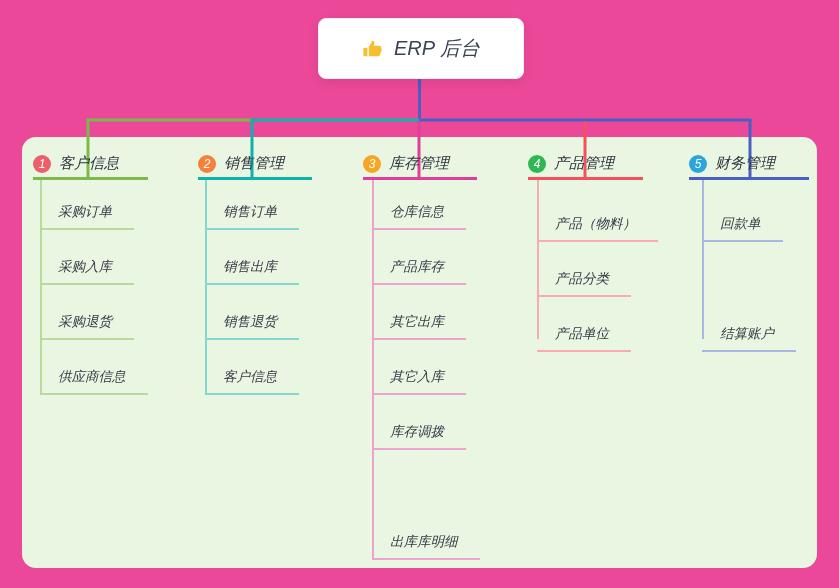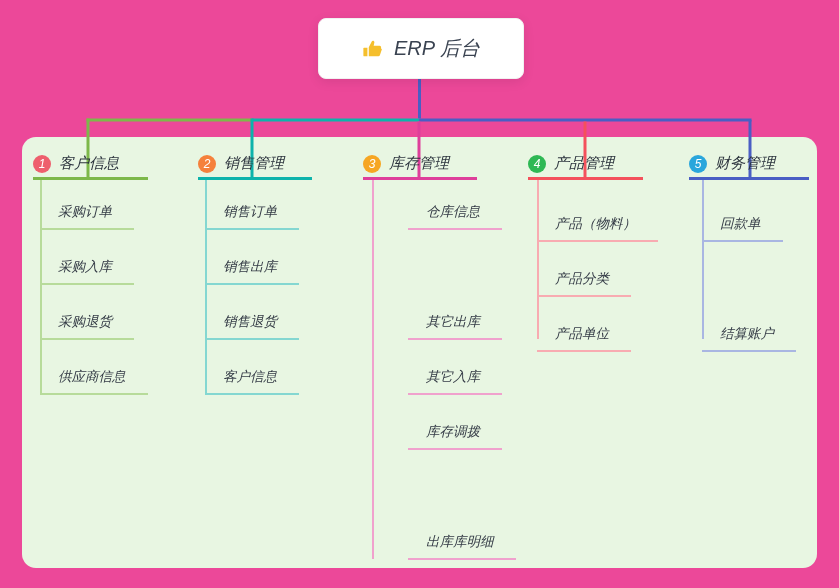--- a/index.html
+++ b/index.html
@@ -43,21 +43,21 @@
   .b3 .badge{background:var(--b3-badge,#f6a623);}
   .b4 .badge{background:var(--b4-badge,#2eb854);}
   .b5 .badge{background:var(--b5-badge,#2aa6dc);}
 
   .child{position:absolute;height:30px;box-sizing:border-box;
     display:flex;align-items:flex-end;padding:0 22px 7px 18px;
     border-bottom:2px solid;font-size:13.5px;color:#333a45;
     white-space:nowrap;cursor:pointer;}
   .child.c1{border-color:var(--b1-light,#b7db9a);text-align:right;}
   .child.c2{border-color:var(--b2-light,#84d7d1);}
-  .child.c3{border-color:var(--b3-light,#f0a1cd);margin-left:36px;}
+  .child.c3{border-color:var(--b3-light,#f0a1cd);}
   .child.c4{border-color:var(--b4-light,#f8abb1);margin-top:12px;}
   .child.c5{border-color:var(--b5-light,#a9b6e2);margin-top:12px;}
 </style>
 </head>
 <body>
 
 <div class="stage">
 
   <div class="panel"></div>
 
@@ -106,20 +106,21 @@
   <div class="child c2" style="left:205px;top:200px">销售订单</div>
   <div class="child c2" style="left:205px;top:255px">销售出库</div>
   <div class="child c2" style="left:205px;top:310px">销售退货</div>
   <div class="child c2" style="left:205px;top:365px">客户信息</div>
 
   <div class="branch-header b3" style="left:363px;width:114px">
     <span class="badge">3</span>
     <span>库存管理</span>
   </div>
   <div class="child c3" style="left:372px;top:200px">仓库信息</div>
+  <div class="child c3" style="left:372px;top:255px">产品库存</div>
   <div class="child c3" style="left:372px;top:310px">其它出库</div>
   <div class="child c3" style="left:372px;top:365px">其它入库</div>
   <div class="child c3" style="left:372px;top:420px">库存调拨</div>
   <div class="child c3" style="left:372px;top:530px">出库库明细</div>
 
   <div class="branch-header b4" style="left:528px;width:115px">
     <span class="badge">4</span>
     <span>产品管理</span>
   </div>
   <div class="child c4" style="left:537px;top:200px">产品（物料）</div>

